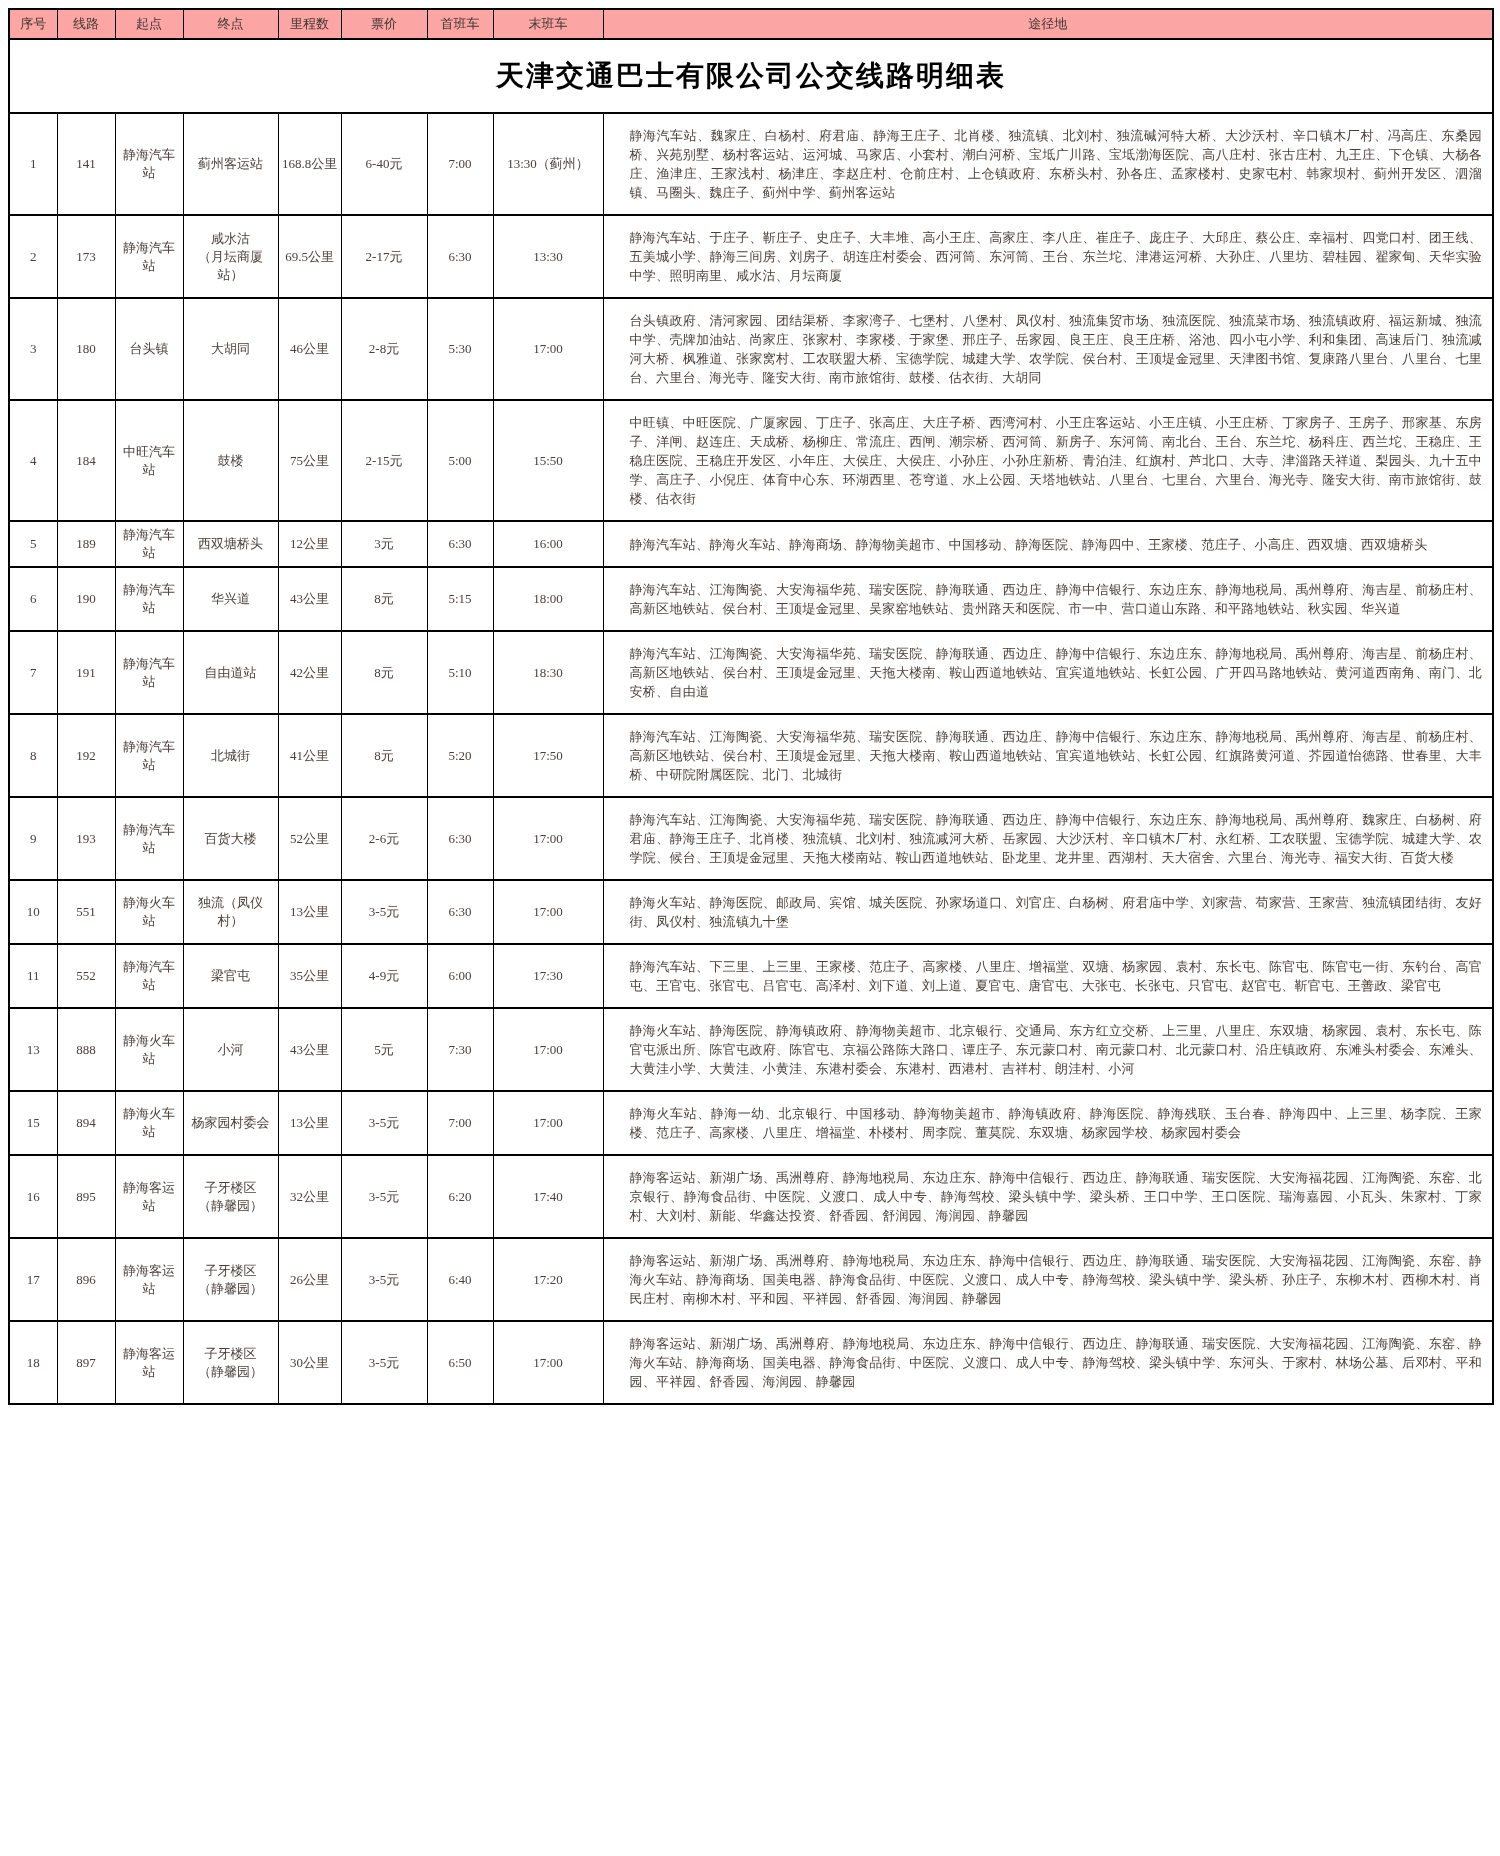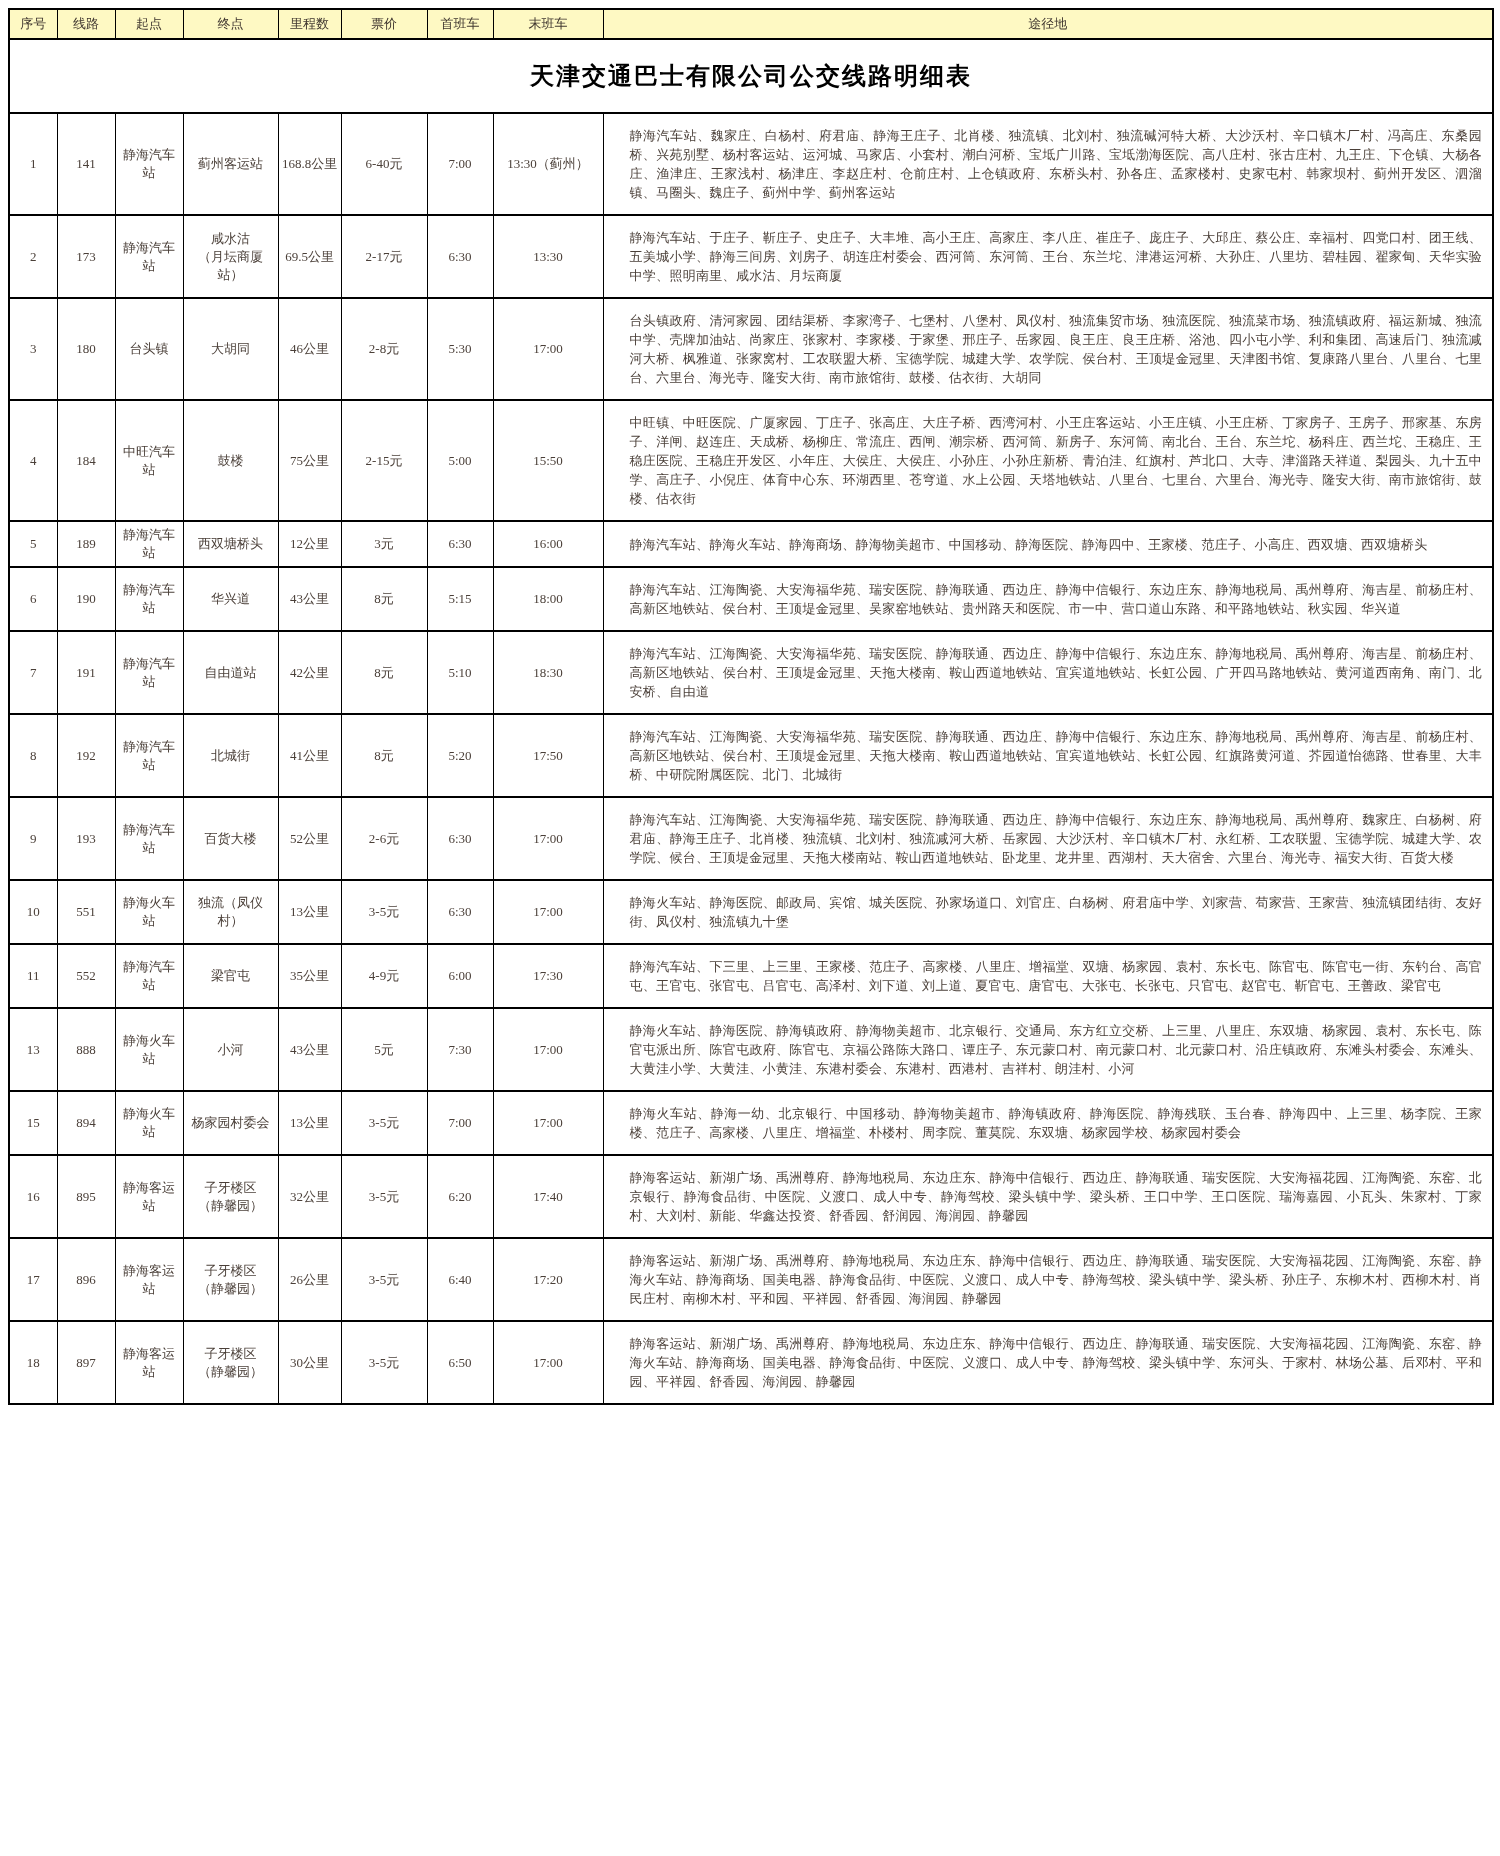--- a/index.html
+++ b/index.html
@@ -23,32 +23,32 @@
     vertical-align:middle;
     overflow:hidden;
   }
   tr.title-row td{
     border:2px solid #000;
     height:70px;
     text-align:center;
     vertical-align:middle;
   }
   .page-title{
-    font-size:24px;
+    font-size:28px;
     font-weight:bold;
     color:#000;
     letter-spacing:2px;
     font-family:Liberation Sans, sans-serif;
   }
   thead th{
     height:26px;
     text-align:center;
     color:#3f362f;
     font-size:13px;
-    background:#fef9c3;
+    background:#fca5a5;
   }
   td.center{text-align:center; padding:4px 2px;}
   td.via{
     text-align:justify;
     padding:12px 10px 12px 26px;
     line-height:19px;
     letter-spacing:0.3px;
     margin-left:48px;
   }
   td.endpt{white-space:pre-line; }

